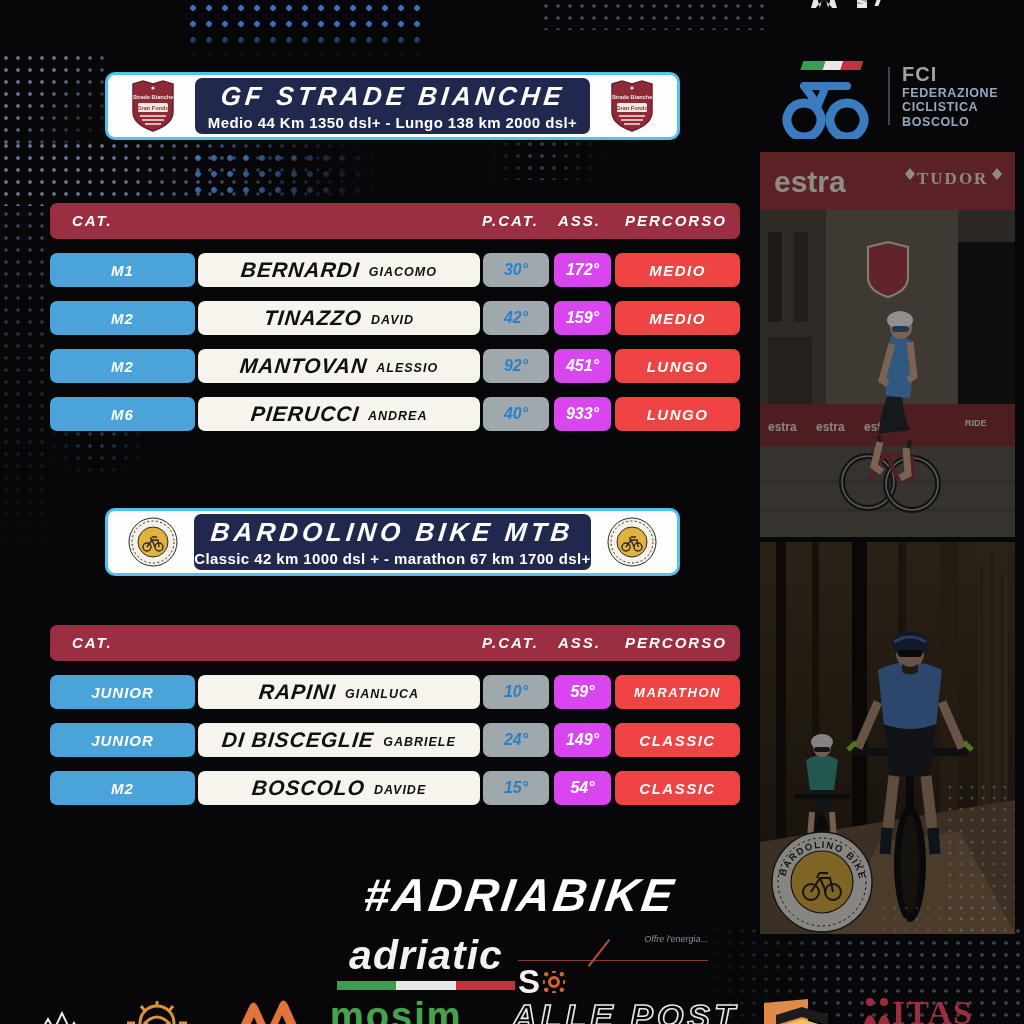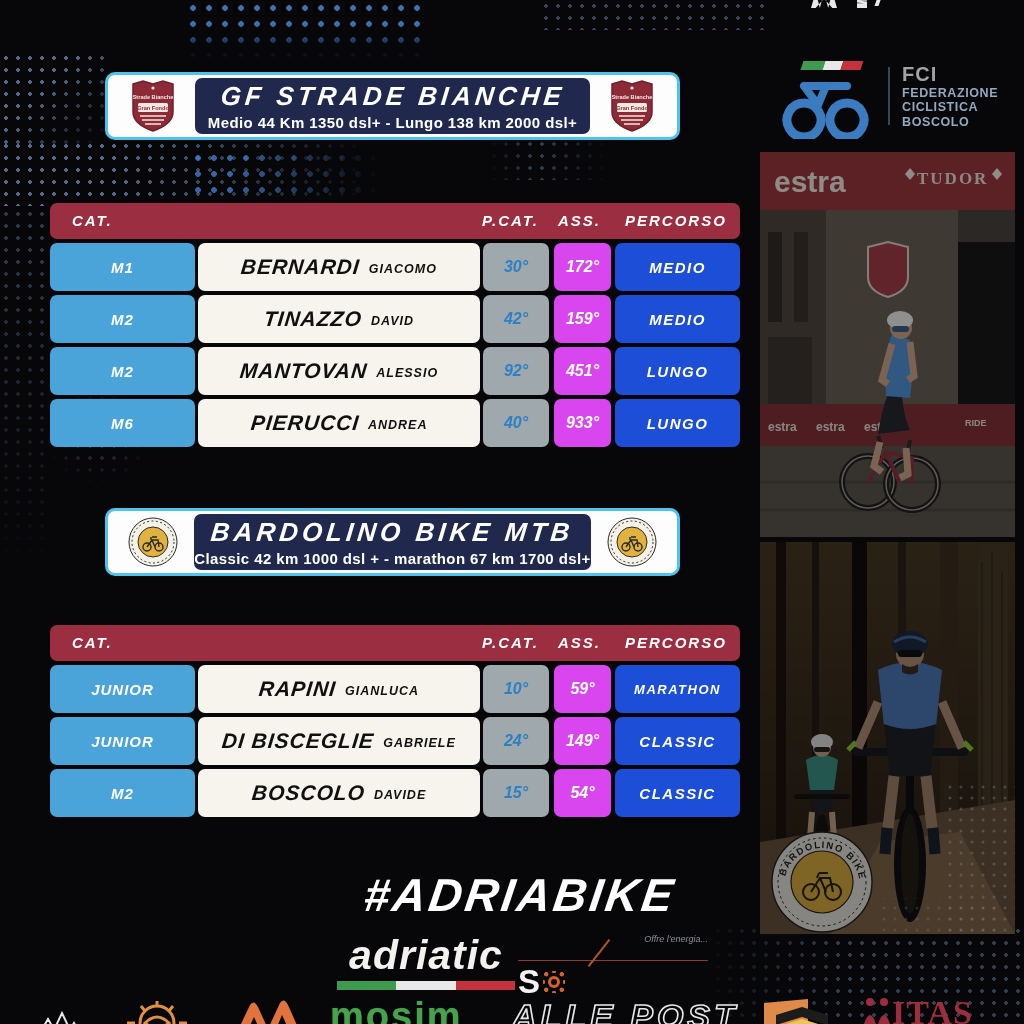--- a/index.html
+++ b/index.html
@@ -58,32 +58,32 @@
   .tbl { position:absolute; left:50px; width:690px; }
   .tbl-header {
     position:relative; height:36px; background:#9b2e40; border-radius:7px;
     color:#fff; font-style:italic; font-weight:bold; font-size:15px; letter-spacing:2px;
   }
   .tbl-header span { position:absolute; top:9px; }
   .h-cat  { left:22px; }
   .h-pcat { left:432px; }
   .h-ass  { left:508px; }
   .h-perc { left:575px; }
-  .row { display:flex; height:48px; margin-top:4px; }
+  .row { display:flex; height:34px; margin-top:14px; }
   .row > div {
     border-radius:7px; display:flex; align-items:center; justify-content:center;
     font-style:italic; font-weight:bold;
   }
   .c-cat  { width:145px; margin-right:3px; background:#4aa3d9; color:#fff; font-size:15px; letter-spacing:1px; }
   .c-name { width:282px; margin-right:3px; background:#f6f4ec; color:#101010; gap:9px; }
   .c-name .surname { font-size:21px; letter-spacing:1px; transform:skewX(-6deg); }
   .c-name .firstname { font-size:12.5px; letter-spacing:1px; margin-top:4px; }
   .c-pcat { width:66px;  margin-right:5px; background:#9fa8ad; color:#2e7fc4; font-size:16px; }
   .c-ass  { width:57px;  margin-right:4px; background:#d946ef; color:#fff; font-size:16px; }
-  .c-perc { width:125px; background:#1d4ed8; color:#fff; font-size:15px; letter-spacing:1.5px; }
+  .c-perc { width:125px; background:#ef4444; color:#fff; font-size:15px; letter-spacing:1.5px; }
 
   
   .fci { position:absolute; left:758px; top:50px; width:256px; height:92px; display:flex; align-items:center; gap:12px; }
   .fci .mark { width:118px; height:86px; }
   .fci .vline { width:2px; height:58px; background:#39465a; }
   .fci .txt  { display:flex; flex-direction:column; }
   .fci .acr  { color:#a3a3a3; font-size:20px; font-weight:bold; letter-spacing:1px; }
   .fci .fed  { color:#93a9c0; font-size:12.5px; font-weight:bold; letter-spacing:.6px; line-height:14.5px; }
 
   

